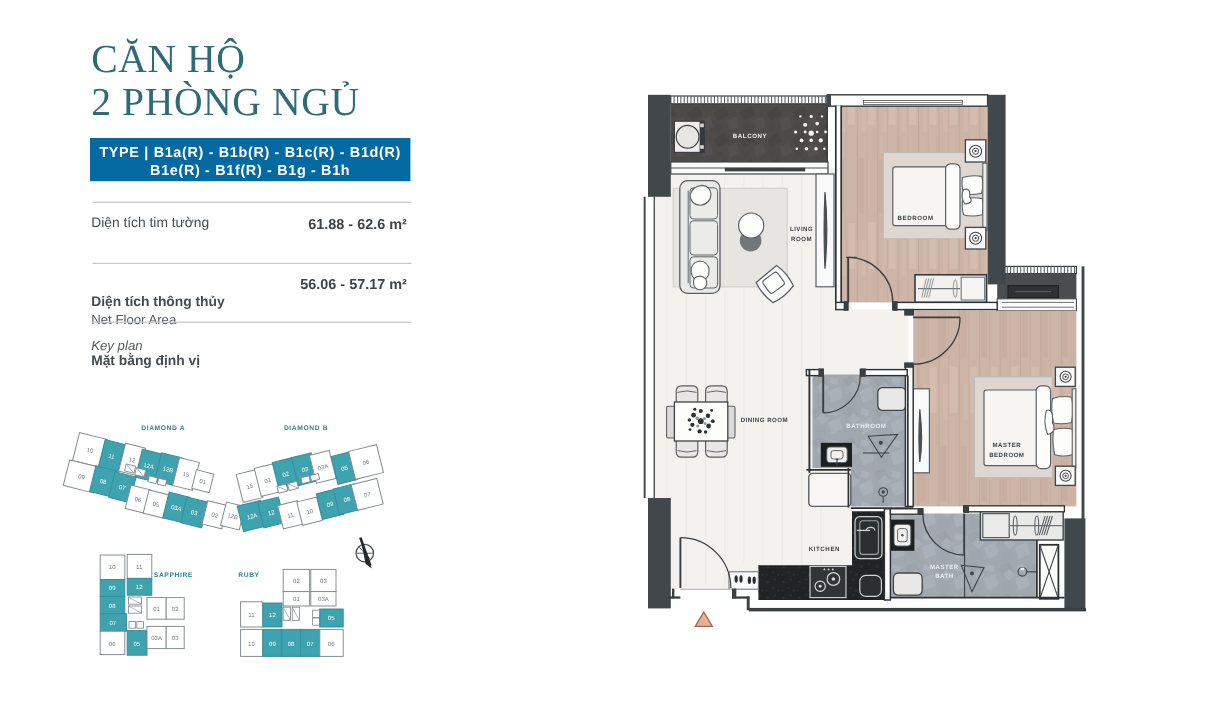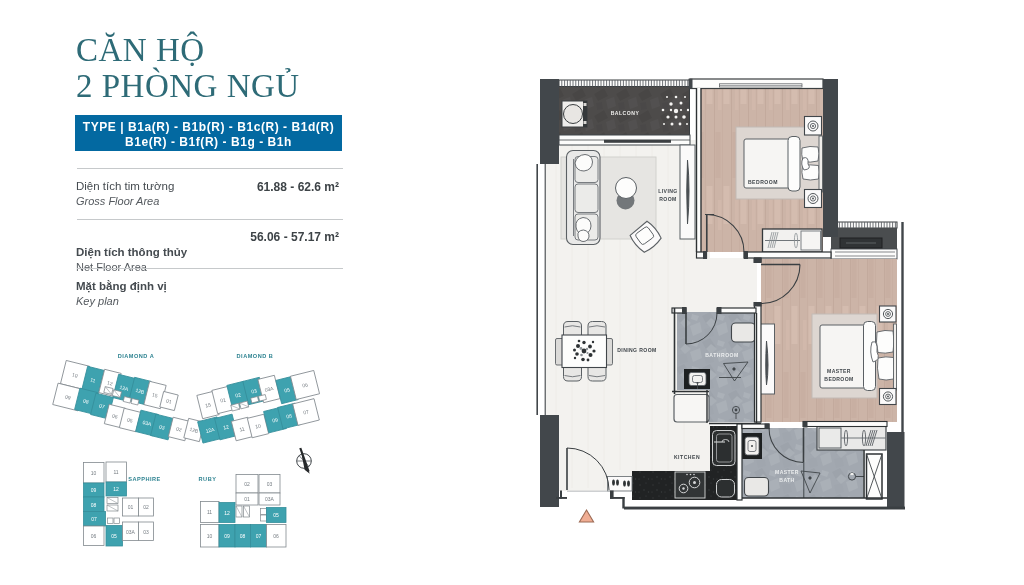--- a/index.html
+++ b/index.html
@@ -16,37 +16,36 @@
 
 <div class="abs" style="left:75px;top:115px;width:267px;height:36px;background:#0369a1;color:#fff;font-size:12px;font-weight:bold;text-align:center;letter-spacing:0.55px;">
   <div style="margin-top:4.5px;">TYPE&nbsp;|&nbsp;B1a(R)&nbsp;-&nbsp;B1b(R)&nbsp;-&nbsp;B1c(R)&nbsp;-&nbsp;B1d(R)</div>
   <div style="margin-top:1.5px;">B1e(R)&nbsp;-&nbsp;B1f(R)&nbsp;-&nbsp;B1g&nbsp;-&nbsp;B1h</div>
 </div>
 
 <div class="abs" style="left:77px;top:168px;width:266px;height:1px;background:#c6c9cb;"></div>
 
 <div class="abs" style="left:76px;top:180px;width:267px;color:#454b50;">
   <div style="font-size:11.5px;font-weight:normal;">Diện tích tim tường</div>
-  <div style="font-size:11px;font-style:italic;margin-top:3px;color:#54595e;">Gross Floor Area</div>
 </div>
 <div class="abs" style="left:76px;top:180px;width:263px;text-align:right;color:#3d4347;font-size:12px;font-weight:bold;">61.88 - 62.6 m²</div>
 
 <div class="abs" style="left:77px;top:219px;width:266px;height:1px;background:#c6c9cb;"></div>
 
 <div class="abs" style="left:76px;top:230px;width:267px;color:#454b50;">
   <div style="font-size:11.5px;font-weight:bold;margin-top:16px;">Diện tích thông thủy</div>
   <div style="font-size:11px;margin-top:3px;color:#54595e;">Net Floor Area</div>
 </div>
 <div class="abs" style="left:76px;top:230px;width:263px;text-align:right;color:#3d4347;font-size:12px;font-weight:bold;">56.06 - 57.17 m²</div>
 
 <div class="abs" style="left:77px;top:268px;width:266px;height:1px;background:#c6c9cb;"></div>
 
 <div class="abs" style="left:76px;top:280px;width:267px;color:#454b50;">
+  <div style="font-size:11px;font-style:italic;margin-top:3px;color:#54595e;">Key plan</div>
   <div style="font-size:11.5px;font-weight:bold;">Mặt bằng định vị</div>
-  <div style="font-size:11px;font-style:italic;margin-top:3px;color:#54595e;">Key plan</div>
 </div>
 
 <svg class="abs" style="left:50px;top:340px;" width="280" height="230" viewBox="50 340 280 230" xmlns="http://www.w3.org/2000/svg">
 <style>
   .u{fill:#fff;stroke:#82898e;stroke-width:0.8;}
   .t{fill:#3ea2af;stroke:#358e9b;stroke-width:0.8;}
   .n{font:5px "Liberation Sans",sans-serif;fill:#757c82;text-anchor:middle;}
   .nw{font:5px "Liberation Sans",sans-serif;fill:#ffffff;text-anchor:middle;}
   .bl{font:bold 5.6px "Liberation Sans",sans-serif;fill:#2e8391;text-anchor:middle;letter-spacing:0.5px;}
 </style>

